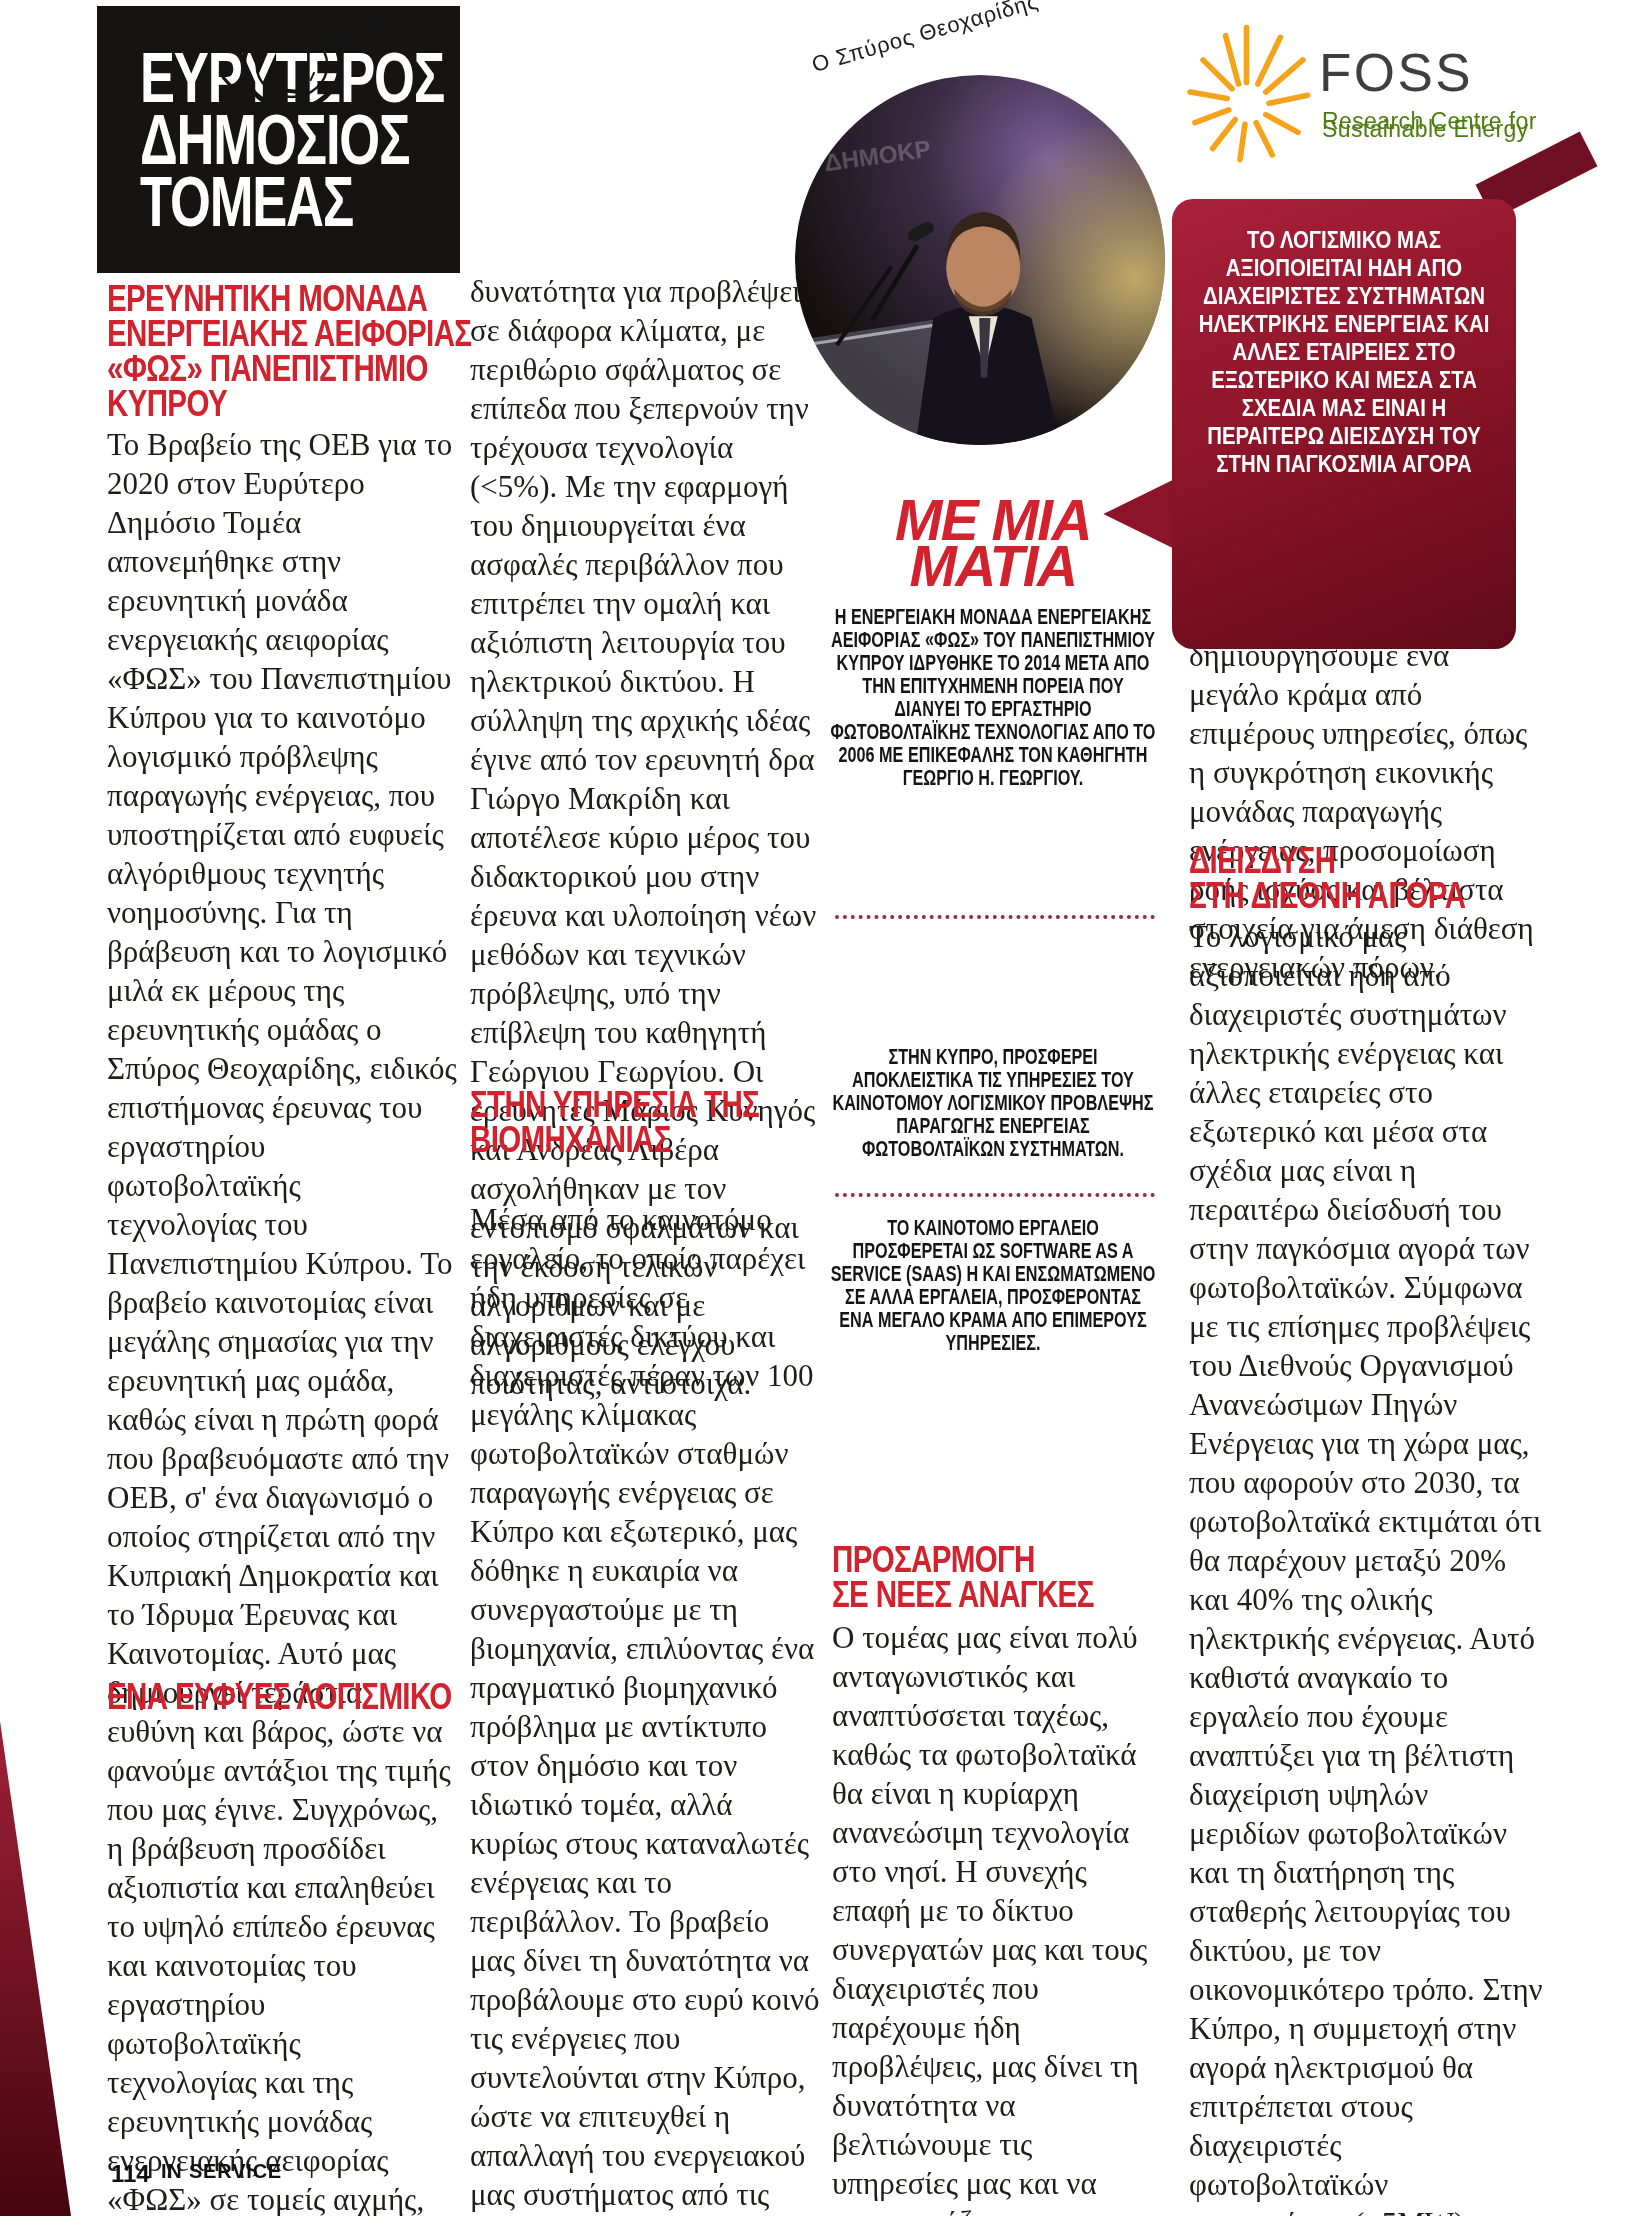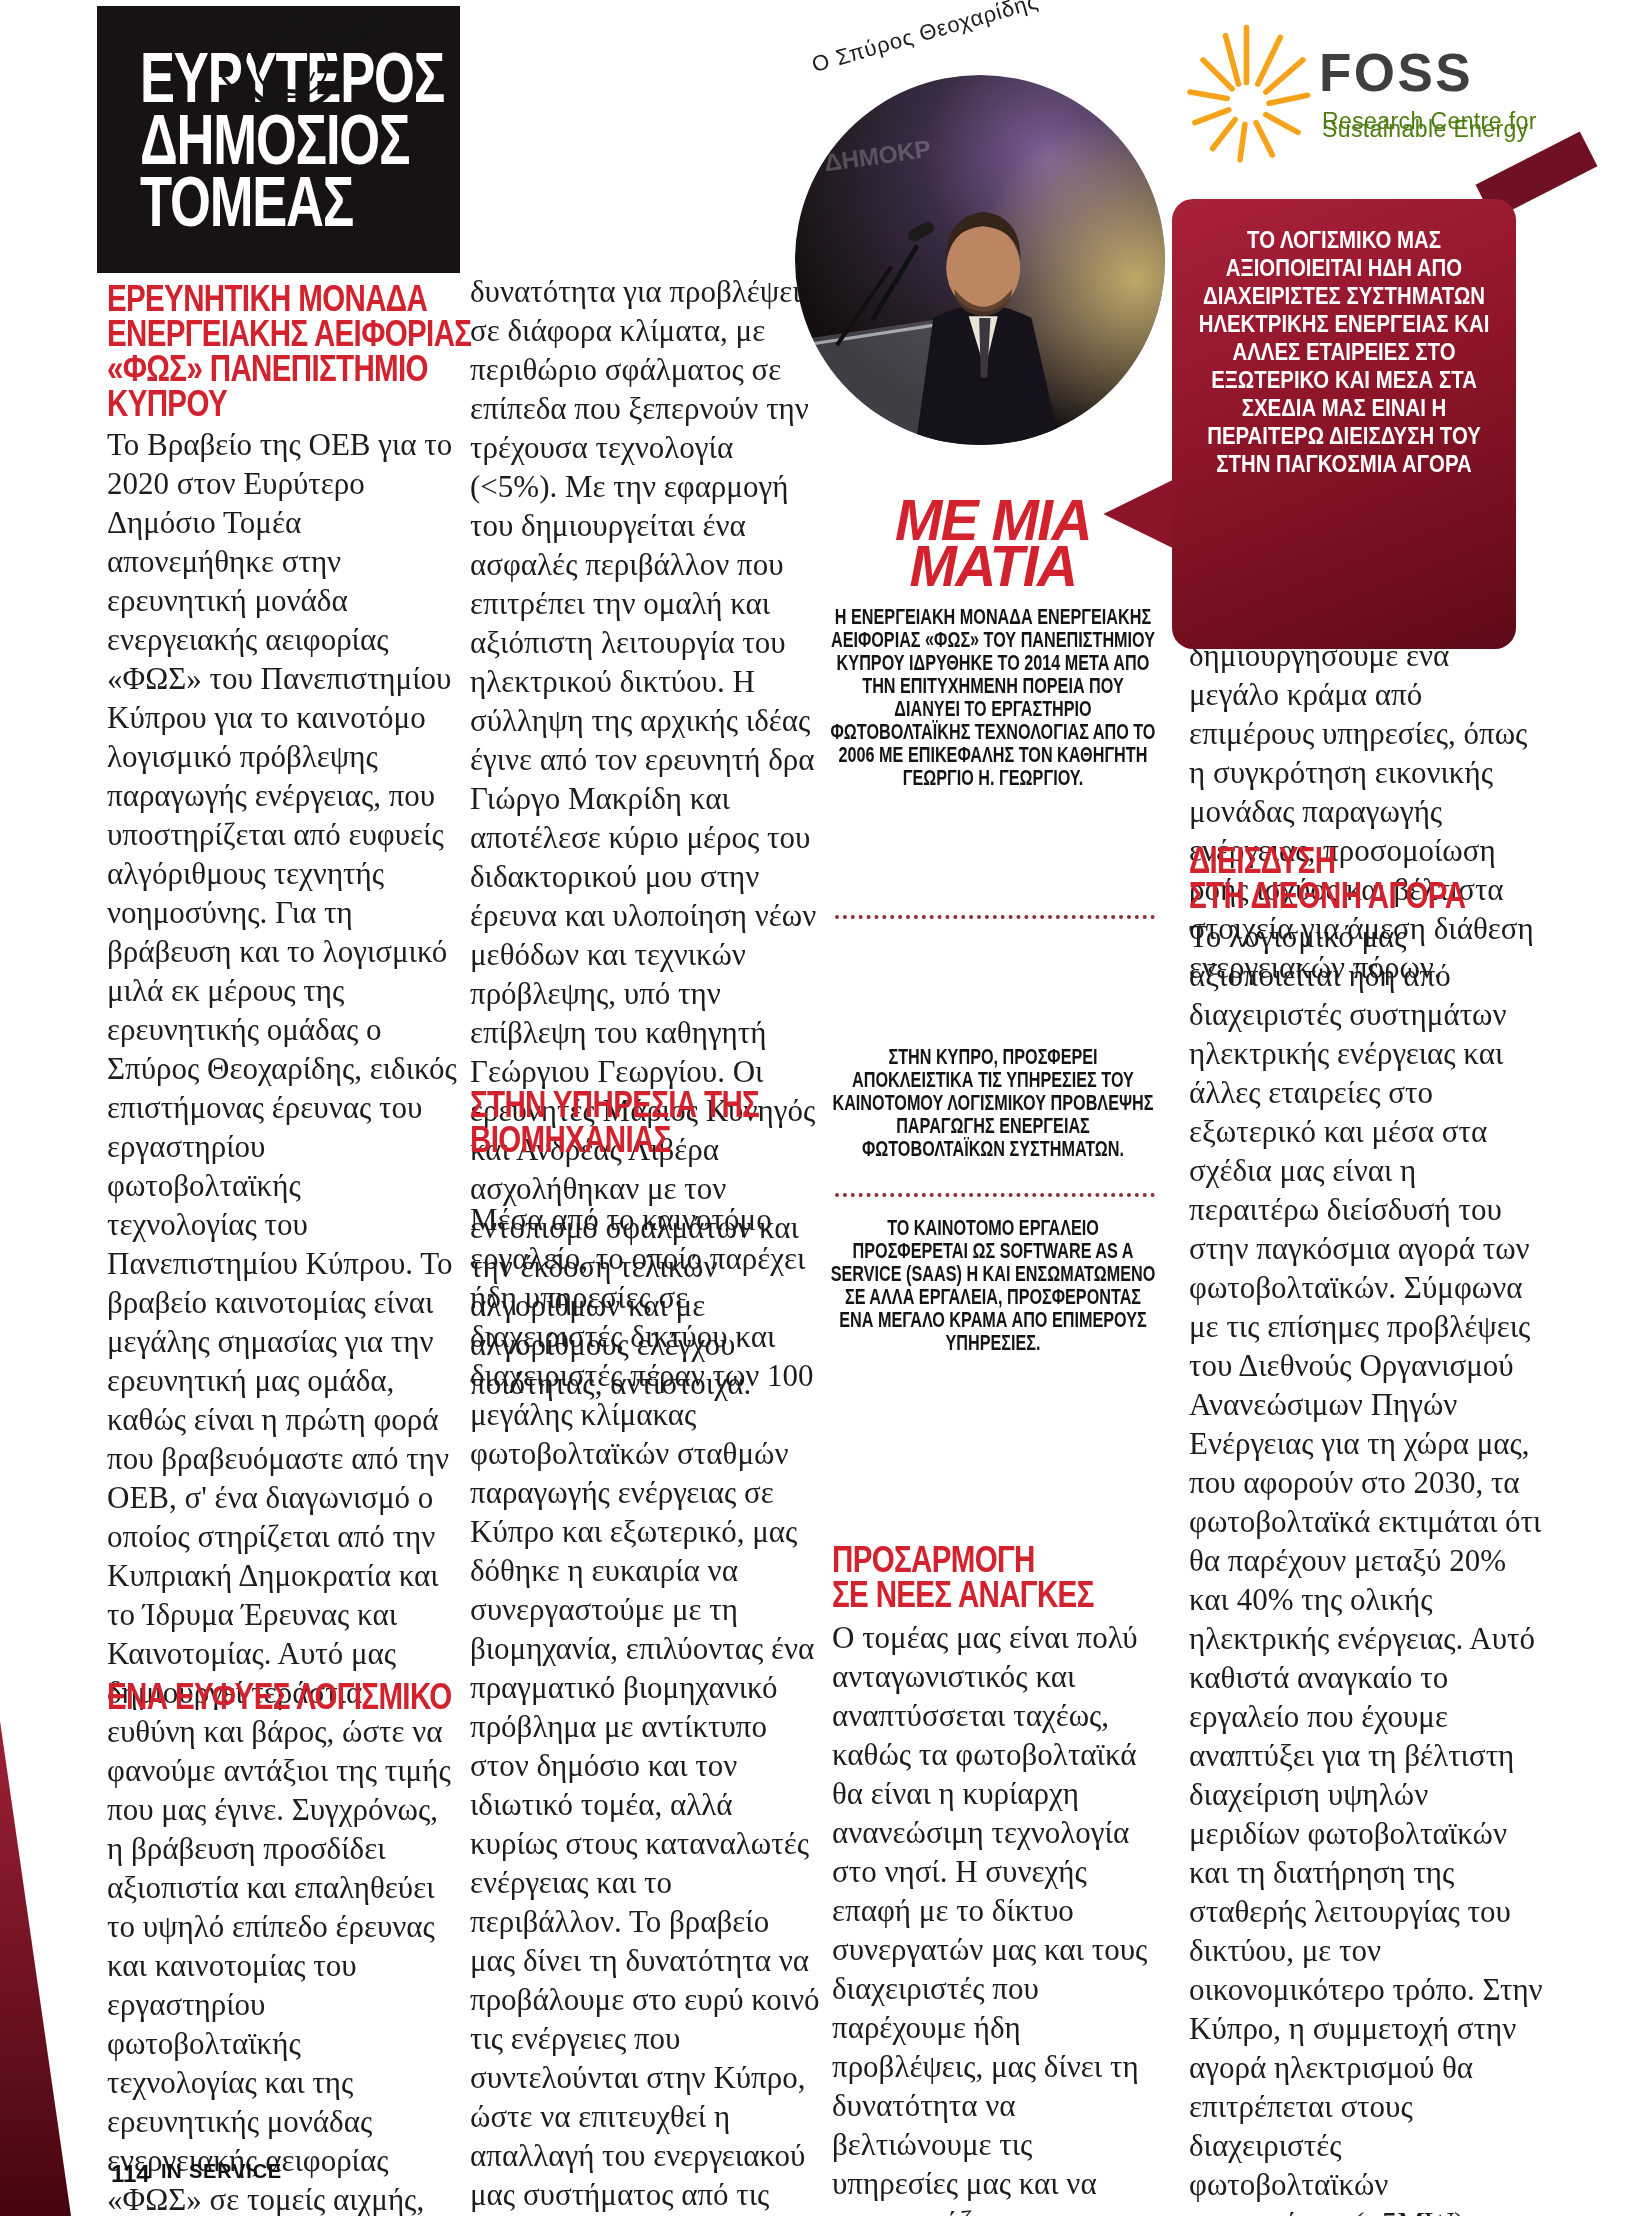--- a/index.html
+++ b/index.html
@@ -27,21 +27,21 @@
   }
   .photo-caption{
     position:absolute;left:809px;top:53px;z-index:4;
     font-family:"Liberation Sans",sans-serif;font-size:22px;color:#1c1c1c;
     transform:rotate(-16deg);transform-origin:left top;letter-spacing:0.8px;
   }
   
   .foss{position:absolute;left:1182px;top:17.7px;width:378px;height:157px;z-index:2;}
   .foss-name{
     position:absolute;left:137px;top:24px;font-family:"Liberation Sans",sans-serif;
-    font-weight:700;font-size:53px;color:#3f3f3f;letter-spacing:2.4px;
+    font-weight:400;font-size:53px;color:#3f3f3f;letter-spacing:2.4px;
   }
   .foss-tag{
     position:absolute;left:140px;font-family:"Liberation Sans",sans-serif;
     font-size:23px;color:#4d7c0f;letter-spacing:0.4px;
   }
   .foss-tag1{top:90px;} .foss-tag2{top:98px;}
   
   .bubble{
     position:absolute;left:1172px;top:199px;width:344px;height:450px;border-radius:21px;
     background:linear-gradient(158deg,#a8213a 0%,#8e1529 45%,#5f0a18 100%);z-index:4;

